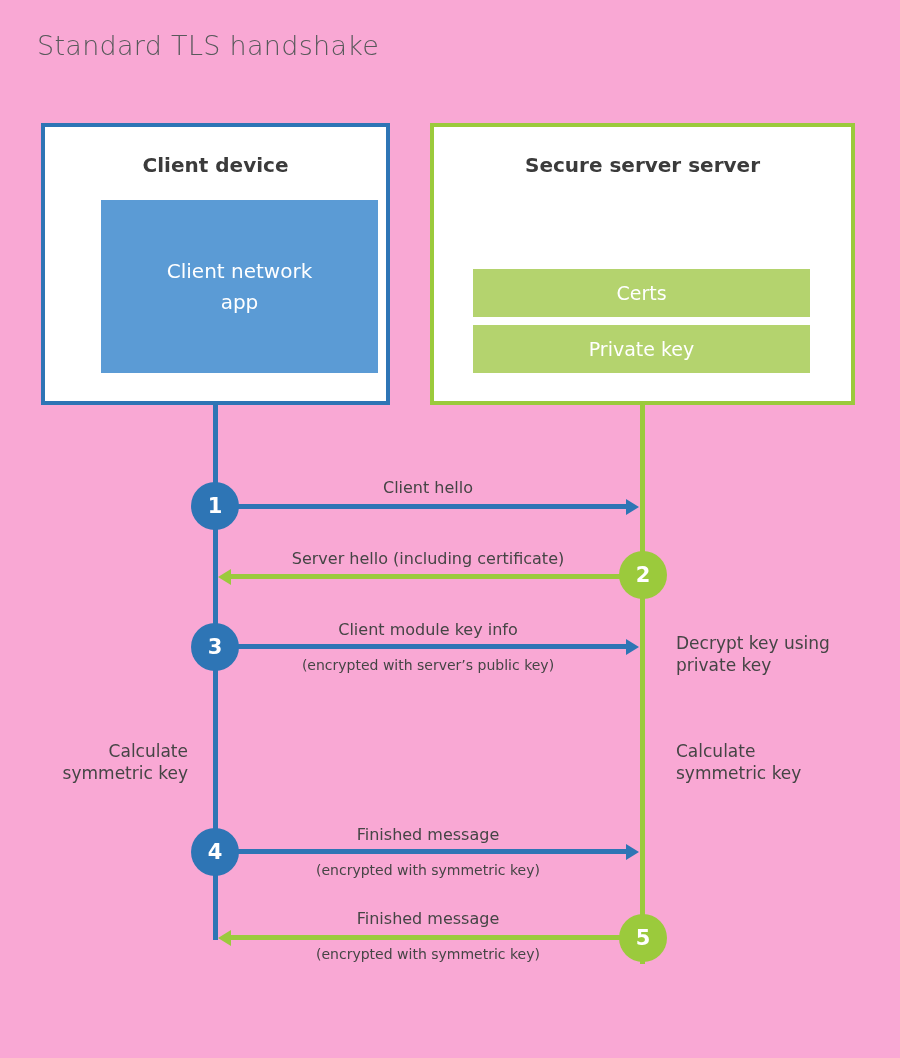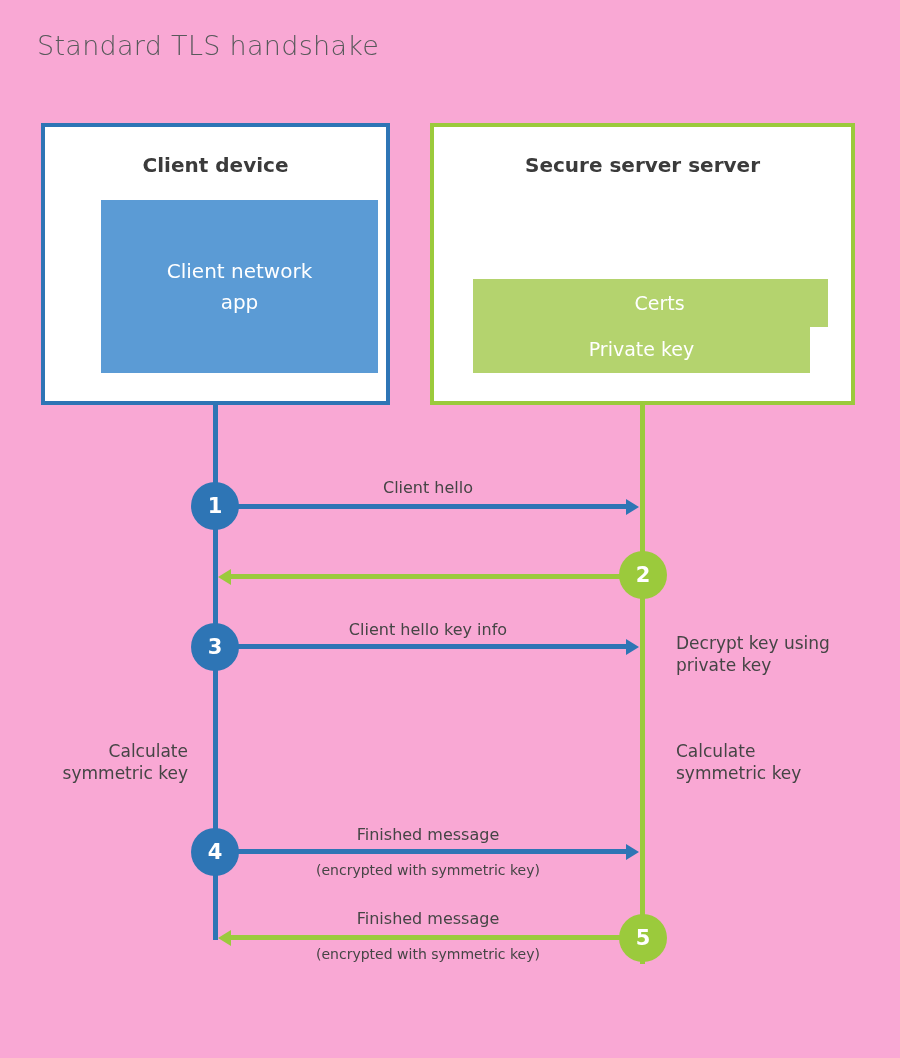--- a/index.html
+++ b/index.html
@@ -19,21 +19,21 @@
   .client-app {
     position:absolute; left:78px; top:200px; width:277px; height:173px;
     background:#5b9bd5; color:#ffffff; font-size:20px; line-height:1.55;
     display:flex; align-items:center; justify-content:center; text-align:center; white-space:pre-line;margin-left:23px;
   }
   .server-module {
     position:absolute; left:473px; width:337px; height:48px;
     background:#b4d36e; color:#ffffff; font-size:19px;
     display:flex; align-items:center; justify-content:center;
   }
-  .mod-0 { top:201px; } .mod-1 { top:279px;padding-left:18px; } .mod-2 { top:325px; }
+  .mod-0 { top:201px; } .mod-1 { top:269px; } .mod-2 { top:325px; }
   
   .vline { position:absolute; width:5px; z-index:1; }
   .vline-blue  { left:213px; top:404px; height:536px; background:#2e75b5; }
   .vline-green { left:640px; top:404px; height:560px; background:#9bca3c; }
   
   .step-circle {
     position:absolute; width:48px; height:48px; border-radius:50%;
     color:#fff; font-weight:bold; font-size:21px; z-index:3;
     display:flex; align-items:center; justify-content:center;
   }
@@ -95,24 +95,26 @@
 
   <div class="vline vline-blue"></div>
   <div class="vline vline-green"></div>
 
   <div class="step-circle circle-blue c1">1</div>
   <div class="arrow arrow-blue arrow-right a1"></div>
   <div class="msg-label l1">Client hello</div>
 
   <div class="step-circle circle-green c2">2</div>
   <div class="arrow arrow-green arrow-left a2"></div>
+  <div class="msg-label l2">Server hello (including certificate)</div>
 
   <div class="step-circle circle-blue c3">3</div>
   <div class="arrow arrow-blue arrow-right a3"></div>
-  <div class="msg-label l3">Client hello key info</div>
+  <div class="msg-label l3">Client module key info</div>
+  <div class="msg-sub s3">(encrypted with server’s public key)</div>
   <div class="side-note note-decrypt">Decrypt key using
 private key</div>
 
   <div class="side-note note-calc-left">Calculate
 symmetric key</div>
   <div class="side-note note-calc-right">Calculate
 symmetric key</div>
 
   <div class="step-circle circle-blue c4">4</div>
   <div class="arrow arrow-blue arrow-right a4"></div>

